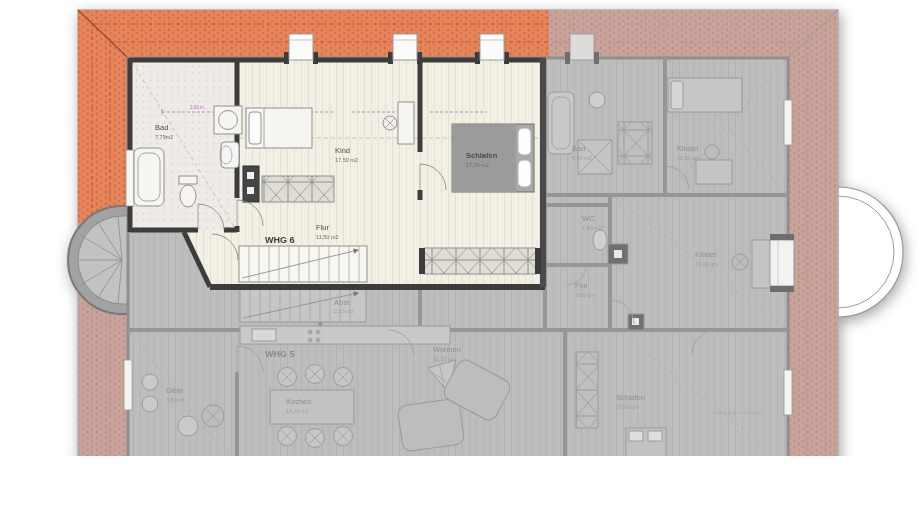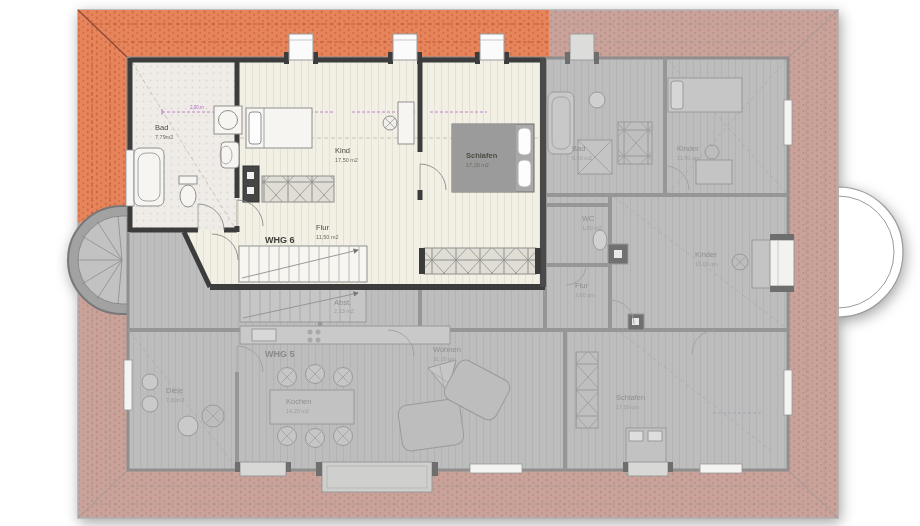--- a/index.html
+++ b/index.html
@@ -1,16 +1,16 @@
 <!DOCTYPE html>
 <html><head>
 <meta charset="utf-8">
 <style>
   html,body{margin:0;padding:0;background:#ffffff;}
-  .stage{position:relative;width:920px;height:526px;background:#ffffff;overflow:hidden;
+  .stage{position:relative;width:920px;height:456px;background:#ffffff;overflow:hidden;
          font-family:"Liberation Sans",sans-serif;}
   svg{position:absolute;left:0;top:0;}
   .plan-shadow{filter:drop-shadow(2px 4px 7px rgba(0,0,0,0.35));}
   text{font-family:"Liberation Sans",sans-serif;}
   .lbl-b{font-size:7.5px;fill:#4c4b44;}
   .lbl-b-bold{font-size:9px;font-weight:bold;fill:#3e3d38;}
   .area-b{font-size:5.5px;fill:#6d6c63;}
   .lbl-g{font-size:7.5px;fill:#8f8f8f;}
   .lbl-g-bold{font-size:9px;font-weight:bold;fill:#8a8a8a;}
   .area-g{font-size:5.5px;fill:#9d9d9d;}

